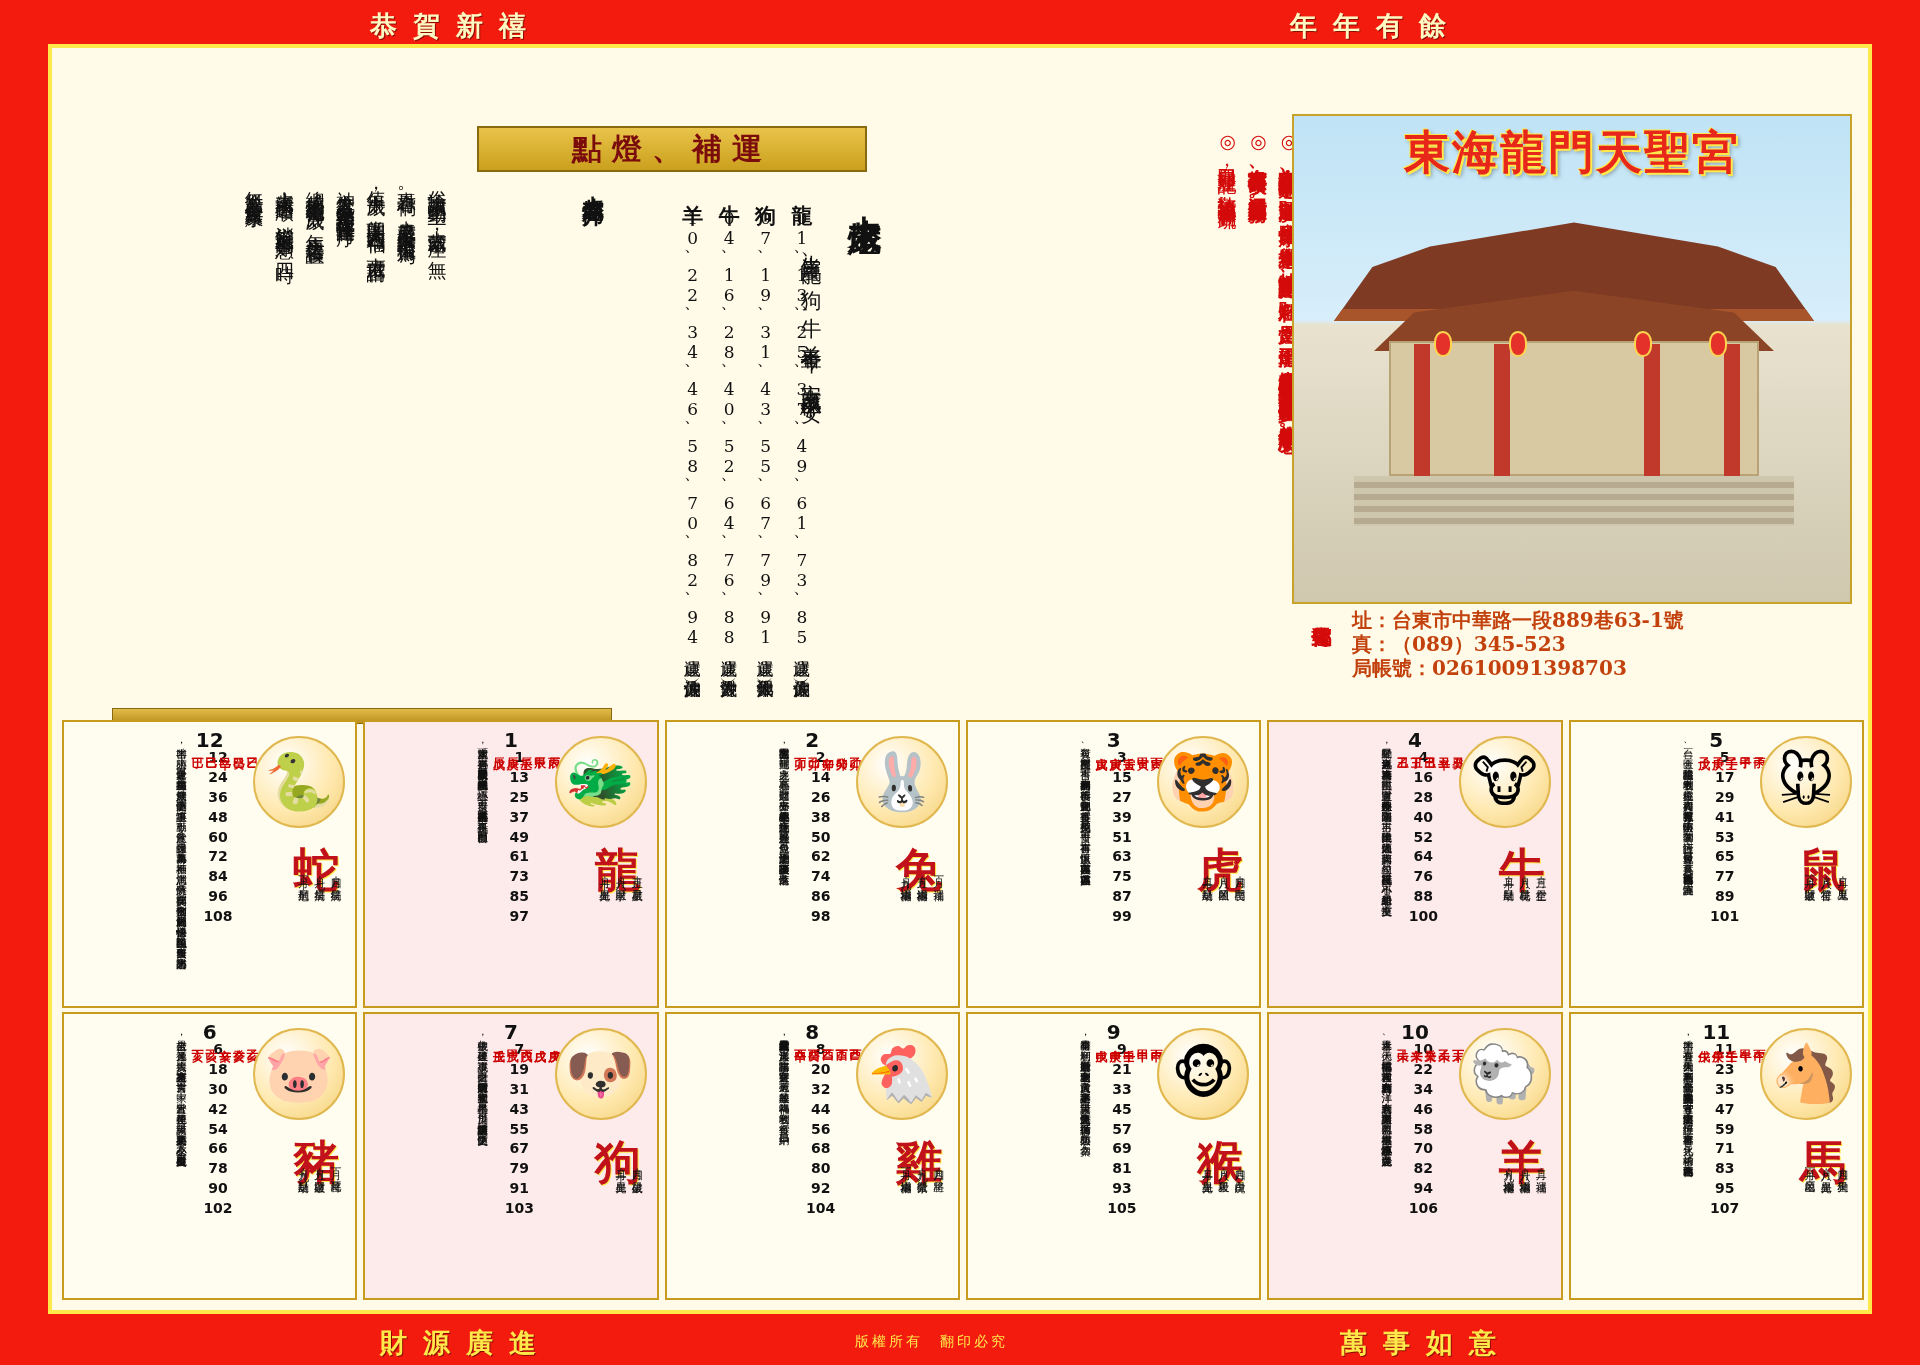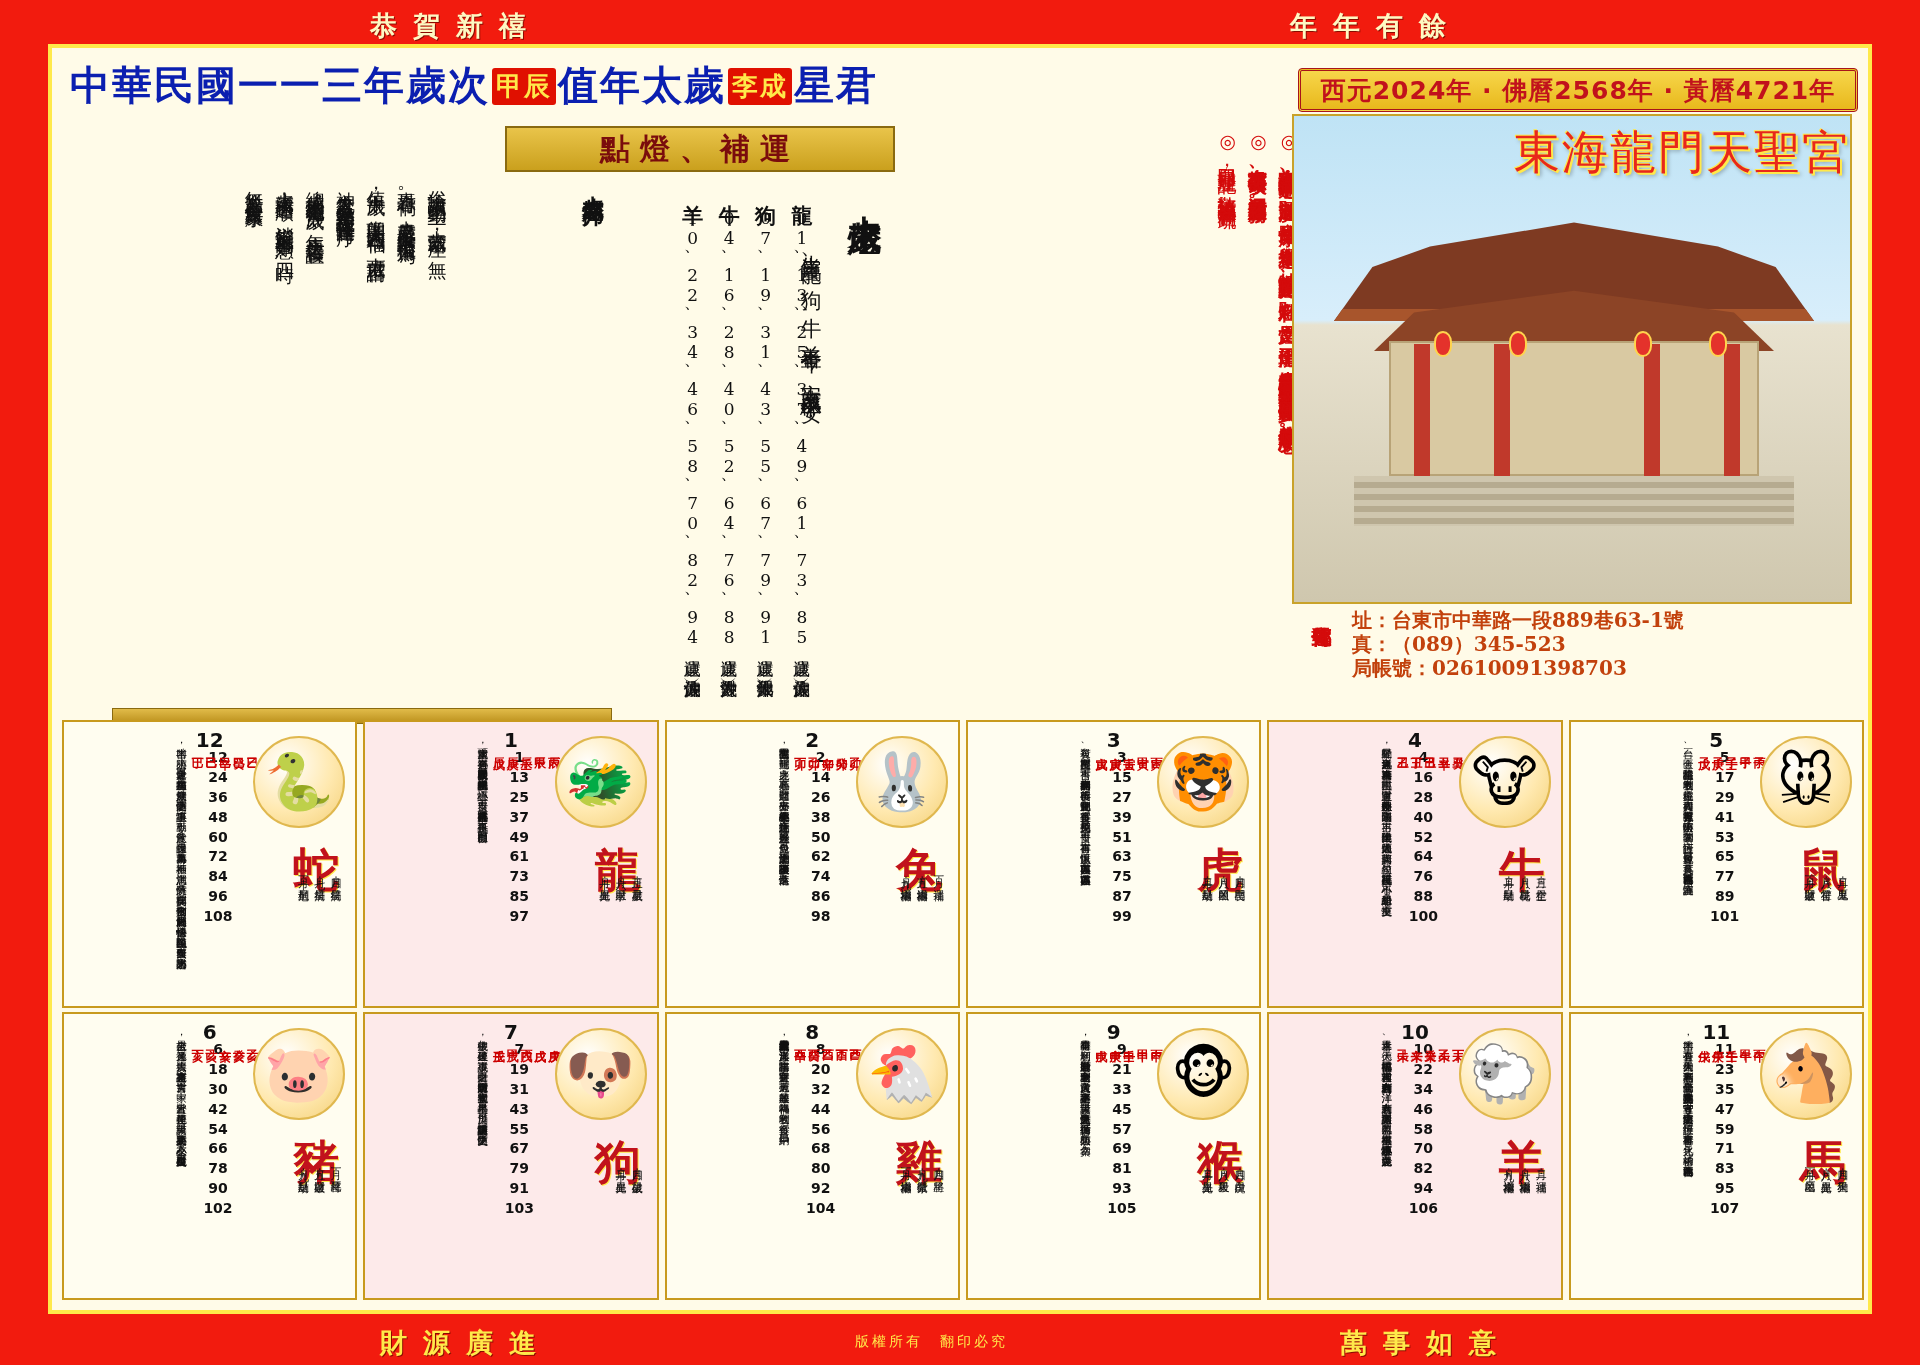--- a/index.html
+++ b/index.html
@@ -63,21 +63,20 @@
   }
 
   
   .dd-bar {
     position:absolute; left:425px; top:78px; width:390px; height:46px;
     background:linear-gradient(#e9c44a,#caa01d);
     border:2px solid #8a6a10;
     display:flex; align-items:center; justify-content:center;
     color:#7a0c0c; font-size:30px; font-weight:bold; letter-spacing:10px;
     font-family:"DejaVu Serif","Liberation Serif",serif;
-    margin-left:28px;
   }
 
   
   .vcols {
     position:absolute; left:60px; top:128px; width:340px; height:520px;
     display:flex; flex-direction:row-reverse; gap:2px;
   }
   .vcols .col {
     writing-mode:vertical-rl; text-orientation:upright;
     font-size:19px; line-height:1.5; color:#111; letter-spacing:2px;
@@ -141,22 +140,22 @@
   }
   .redcols .rc.bold { font-weight:bold; }
 
   
   .temple {
     position:absolute; left:1240px; top:66px; width:560px; height:490px;
     border:2px solid #c9a22a; overflow:hidden;
     background:linear-gradient(#bfe3f5 0%, #d8eefb 42%, #e8e2cf 43%, #cfc7ae 100%);
   }
   .temple-name {
-    position:absolute; left:0; top:6px; width:100%; text-align:right;
-    font-size:46px; font-weight:normal; color:#e8271b;
+    position:absolute; left:0; top:6px; width:100%; text-align:center;
+    font-size:46px; font-weight:bold; color:#e8271b;
     text-shadow:2px 2px 0 #ffe94a, -1px -1px 0 #ffe94a, 3px 3px 4px rgba(0,0,0,.35);
     letter-spacing:2px; z-index:5;
     font-family:"DejaVu Serif","Liberation Serif",serif;
   }
   .roof {
     position:absolute; left:40px; top:85px; width:480px; height:120px;
     background:#7e3a22;
     clip-path:polygon(0% 100%, 8% 55%, 20% 38%, 50% 18%, 80% 38%, 92% 55%, 100% 100%);
     box-shadow:inset 0 -12px 0 #a8552c;
   }
@@ -268,28 +267,20 @@
   <div class="tb-l">
     <span>恭賀新禧</span>
   </div>
   <div class="tb-r">
     <span>年年有餘</span>
   </div>
 </div>
 
 <div class="frame">
 
-  <div class="header-zone">
-    <div class="main-title">
-      <span>中華民國一一三年歲次</span><span class="title-stamp">甲辰</span><span>值年太歲</span><span class="title-stamp">李成</span><span>星君</span>
-    </div>
-    <div class="year-bar">
-      <span>西元2024年 · 佛曆2568年 · 黃曆4721年</span>
-    </div>
-  </div>
 
   <div class="dd-bar">
     <span>點燈、補運</span>
   </div>
 
   <div class="vcols">
     <div class="col">俗語太歲頭上勿動土：太歲當頭座，無</div>
     <div class="col">喜恐有禍。太歲星君按照六十甲子輪值稱為</div>
     <div class="col">值年太歲，掌理人間吉凶禍福。太歲可謂百</div>
     <div class="col">神之統人君之象率領諸神統正方位輪運時序</div>

